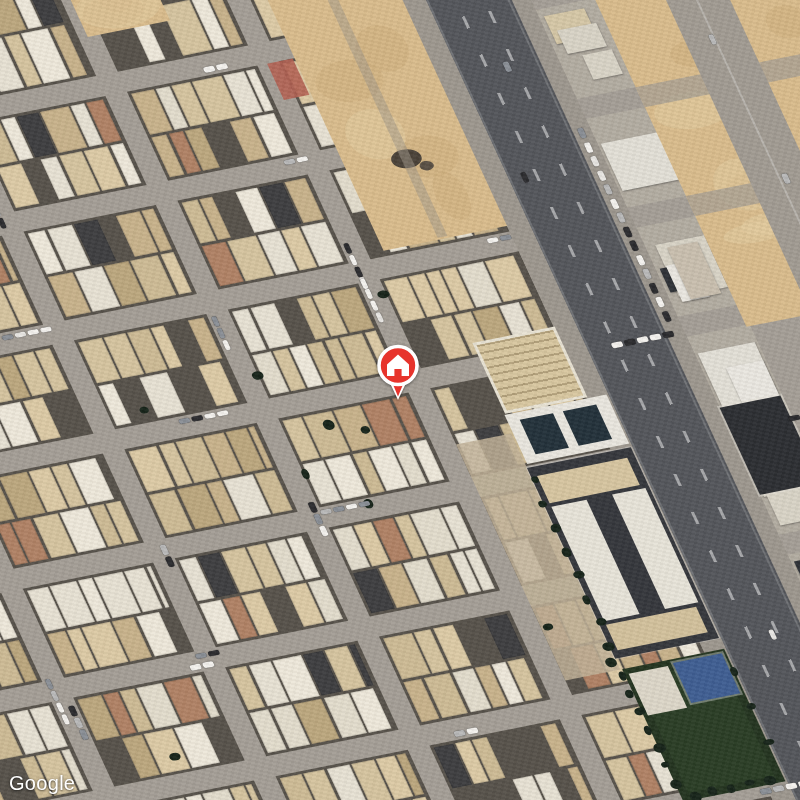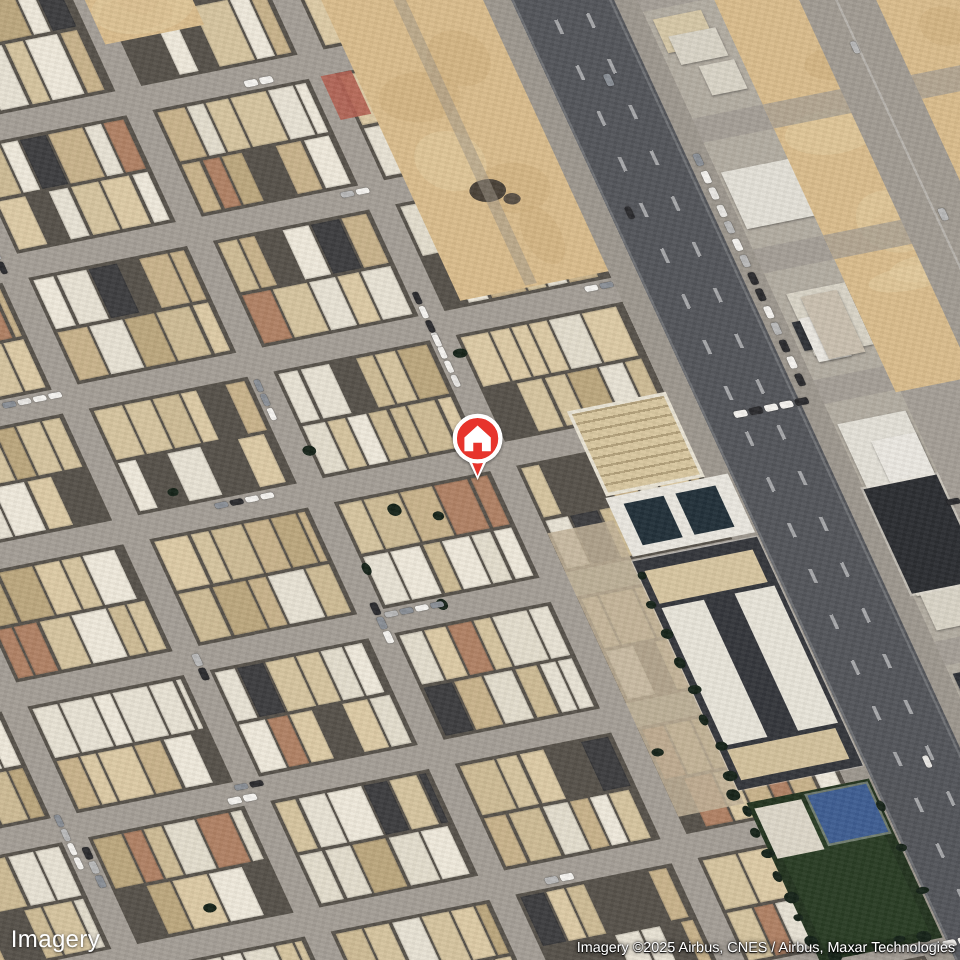--- a/index.html
+++ b/index.html
@@ -546,15 +546,14 @@
 
   <div id="marker">
     <svg width="48" height="60" viewBox="0 0 48 60">
       <polygon points="15.5,40 32.5,40 24,58" fill="#ffffff"></polygon>
       <polygon points="18,40 30,40 24,54.5" fill="#e7342c"></polygon>
       <circle cx="24" cy="23.5" r="19" stroke="#ffffff" stroke-width="3.6" fill="#e7342c"></circle>
       <path d="M24 12.5 L35 22.5 L35 34 L27.6 34 L27.6 27 L20.4 27 L20.4 34 L13 34 L13 22.5 Z" fill="#ffffff"></path>
     </svg>
   </div>
 
-  <div id="logo">Imagery</div>
-  <div id="attr">Imagery ©2025 Airbus, CNES / Airbus, Maxar Technologies</div>
+  <div id="logo">Google</div>
 </div>
 
 </body></html>

